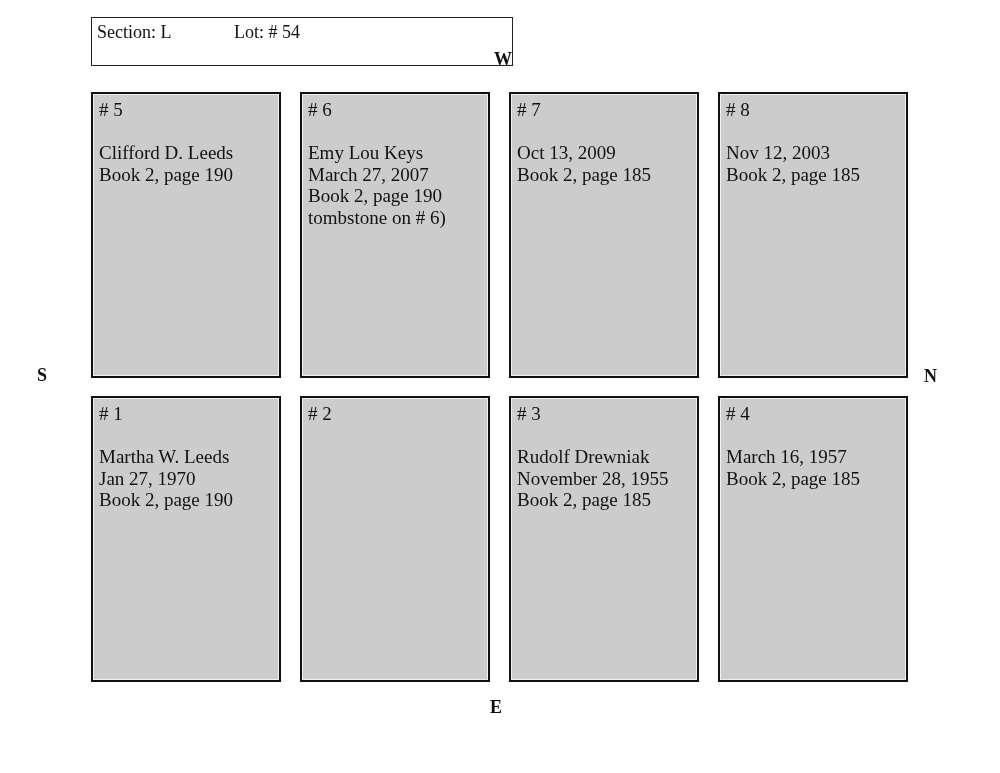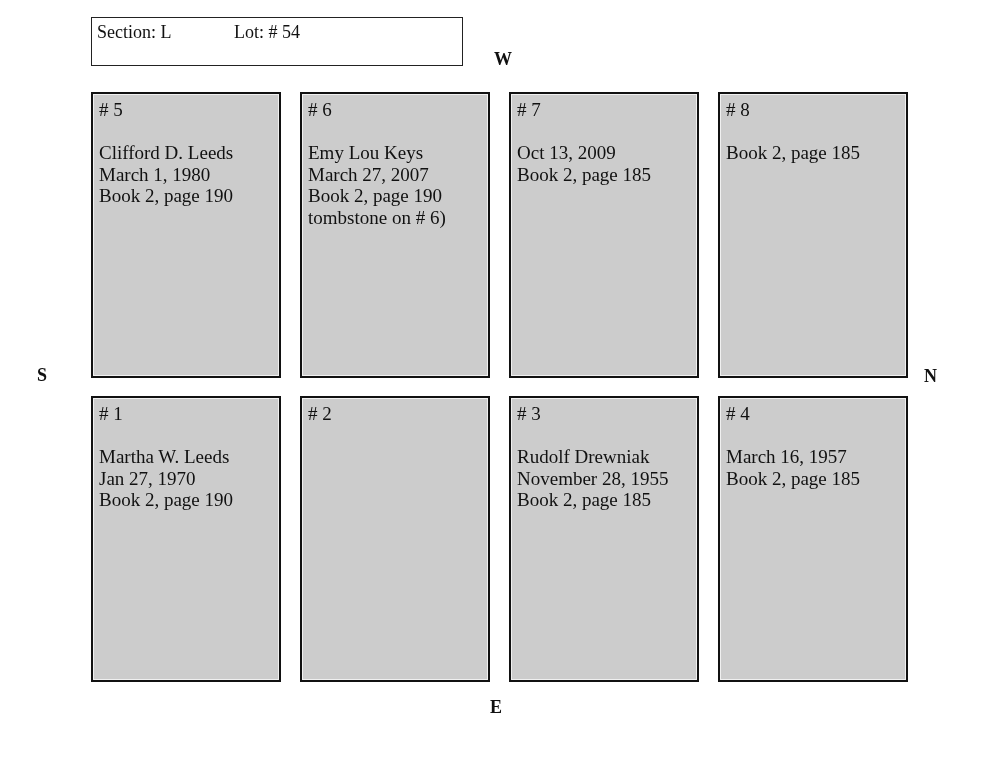--- a/index.html
+++ b/index.html
@@ -12,21 +12,21 @@
       height: 773px;
       position: relative;
       overflow: hidden;
       font-family: "Liberation Serif", "DejaVu Serif", serif;
       color: #111111;
     }
     .header-box {
       position: absolute;
       left: 91px;
       top: 17px;
-      width: 372px;
+      width: 422px;
       height: 49px;
       border: 1px solid #222222;
       box-sizing: border-box;
       font-size: 18px;
       padding: 4px 8px 0 5px;
     }
     .header-box .sec { display: inline-block; width: 137px; }
     .compass {
       position: absolute;
       font-weight: bold;
@@ -56,40 +56,40 @@
 </div>
 
 <div class="compass" style="left:494px; top:49px;">W</div>
 <div class="compass" style="left:490px; top:697px;">E</div>
 <div class="compass" style="left:37px; top:365px;">S</div>
 <div class="compass" style="left:924px; top:366px;">N</div>
 
 <div class="plot" style="left:91px; top:92px;">
   <span class="num"># 5</span>
   <span class="line">Clifford D. Leeds</span>
-  <span class="line">March 1, 1980</span>
   <span class="line">Book 2, page 190</span>
 </div>
 
 <div class="plot" style="left:300px; top:92px;">
   <span class="num"># 6</span>
   <span class="line">Emy Lou Keys</span>
   <span class="line">March 27, 2007</span>
   <span class="line">Book 2, page 190</span>
   <span class="line">tombstone on # 6)</span>
 </div>
 
 <div class="plot" style="left:509px; top:92px;">
   <span class="num"># 7</span>
   <span class="line">Oct 13, 2009</span>
   <span class="line">Book 2, page 185</span>
 </div>
 
 <div class="plot" style="left:718px; top:92px;">
   <span class="num"># 8</span>
+  <span class="line">Nov 12, 2003</span>
   <span class="line">Book 2, page 185</span>
 </div>
 
 <div class="plot" style="left:91px; top:396px;">
   <span class="num"># 1</span>
   <span class="line">Martha W. Leeds</span>
   <span class="line">Jan 27, 1970</span>
   <span class="line">Book 2, page 190</span>
 </div>
 

